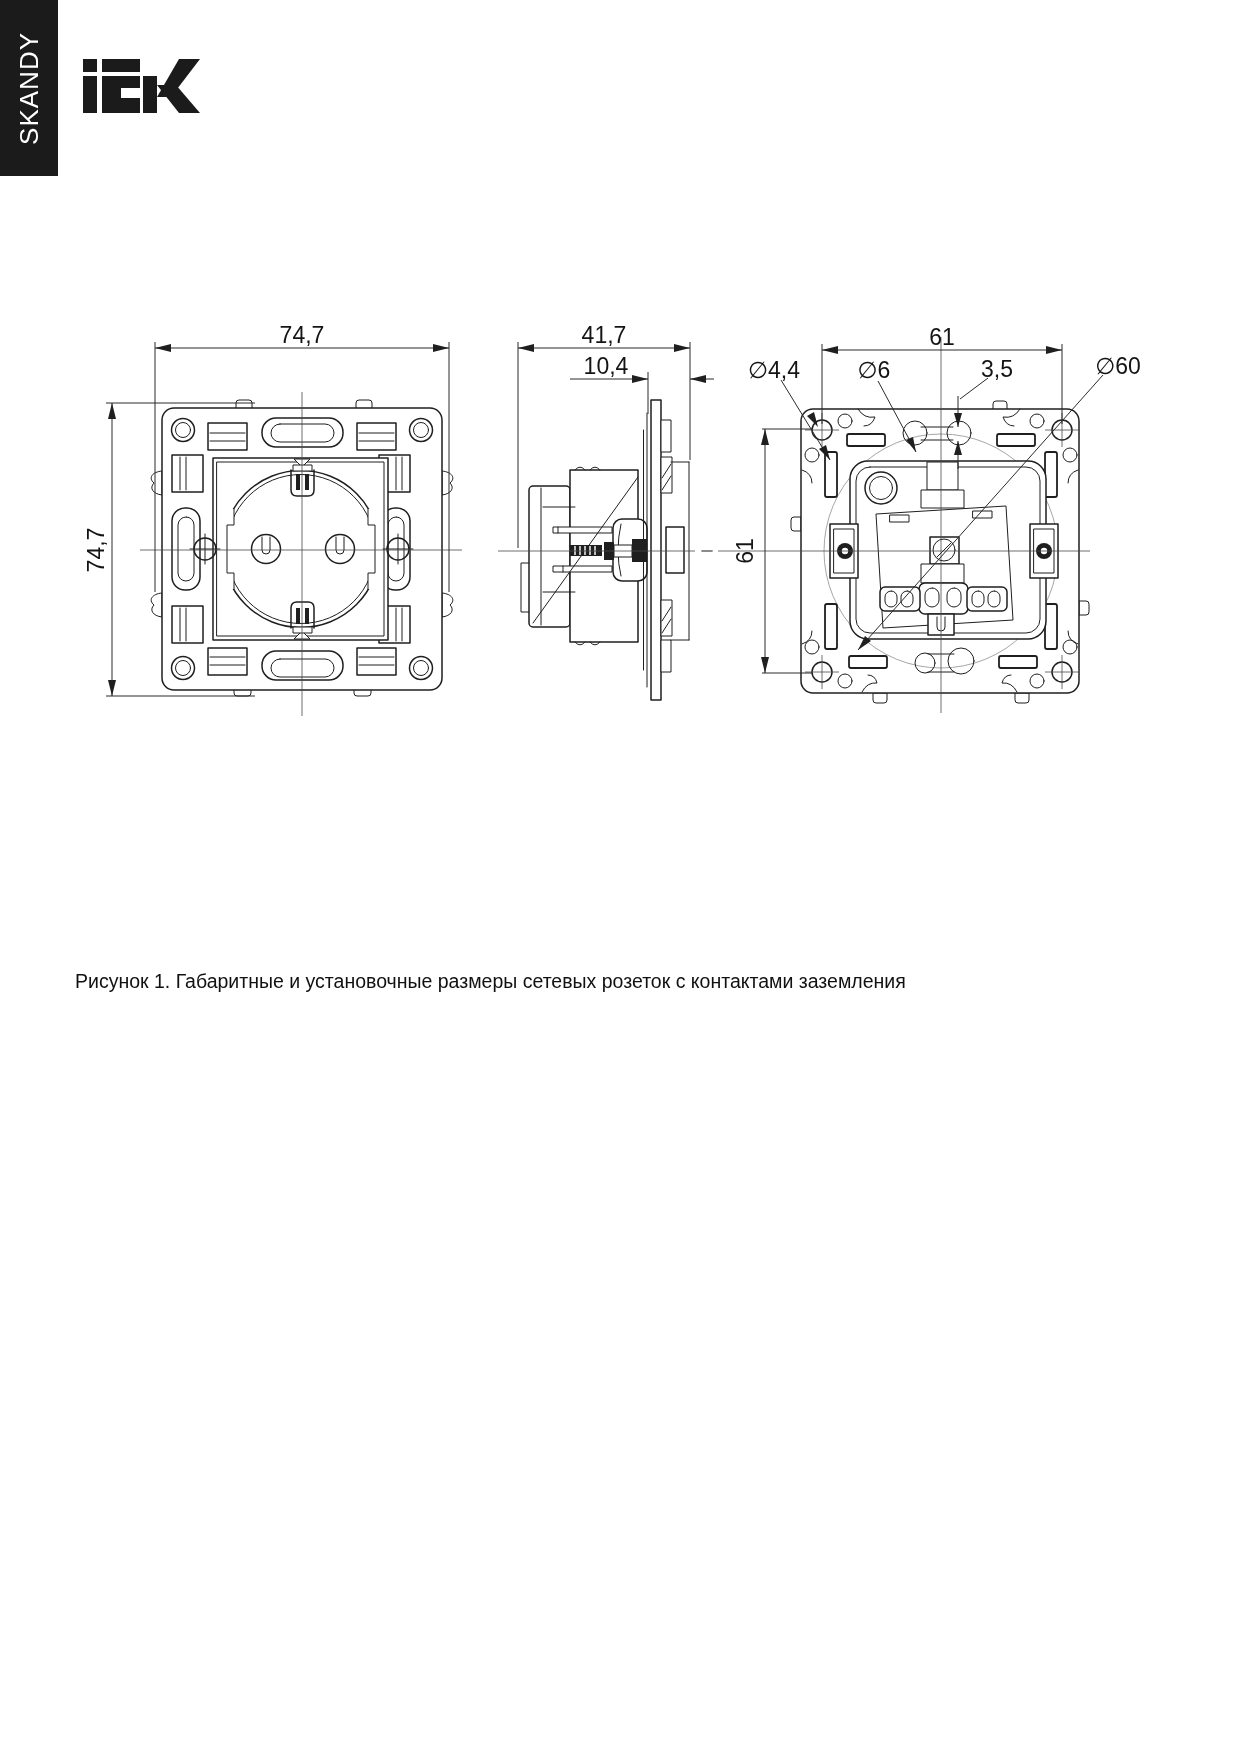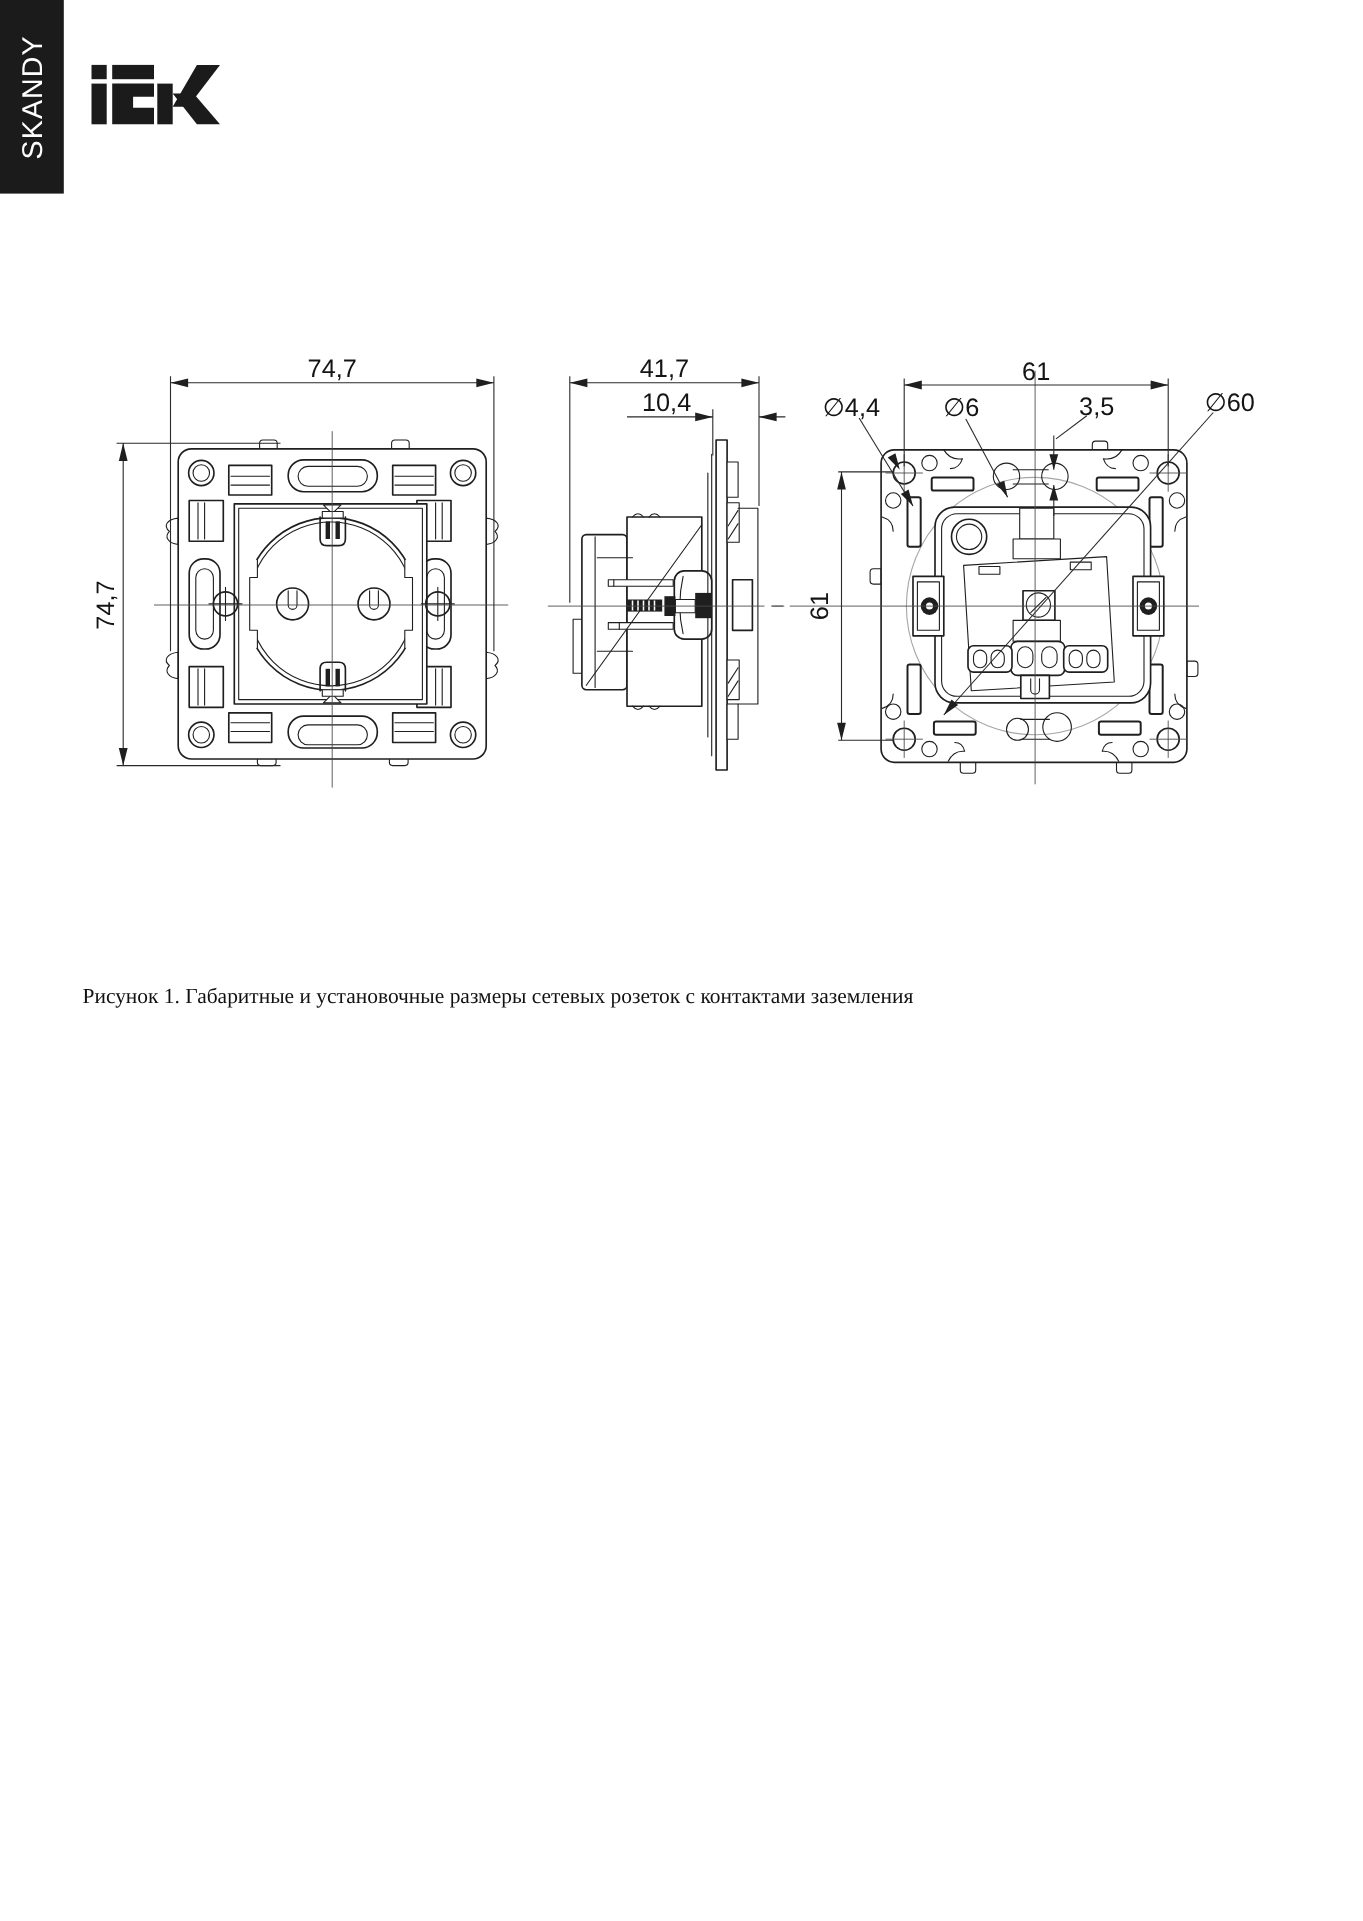--- a/index.html
+++ b/index.html
@@ -3,22 +3,22 @@
 <meta charset="utf-8">
 <style>
   html,body{margin:0;padding:0;background:#ffffff;}
   .page{position:relative;width:1239px;height:1746px;background:#fff;overflow:hidden;
         font-family:"Liberation Sans",sans-serif;}
   .series-bar{position:absolute;left:0;top:0;width:58px;height:176px;background:#1b1b1b;
         display:flex;align-items:center;justify-content:center;}
   .series-label{color:#fff;font-size:26px;letter-spacing:1px;writing-mode:vertical-rl;
         transform:rotate(180deg);font-family:"Liberation Sans",sans-serif;}
   .logo{position:absolute;left:83px;top:57px;width:117px;height:58px;}
-  .caption{position:absolute;left:75px;top:896px;width:1000px;font-size:19.5px;color:#111;
-        font-family:Liberation Serif, serif;}
+  .caption{position:absolute;left:75px;top:970px;width:1000px;font-size:19.5px;color:#111;
+        font-family:Liberation Sans, sans-serif;}
   .drawings{position:absolute;left:0;top:0;width:1239px;height:1746px;}
   
   .ln  {fill:none;stroke:#1f1f1f;stroke-width:1.5;stroke-linejoin:round;stroke-linecap:round;}
   .lnf {fill:#ffffff;stroke:#1f1f1f;stroke-width:1.5;stroke-linejoin:round;}
   .ln2 {fill:none;stroke:#1f1f1f;stroke-width:1;stroke-linejoin:round;stroke-linecap:round;}
   .ln2f{fill:#ffffff;stroke:#1f1f1f;stroke-width:1;stroke-linejoin:round;}
   .bar {fill:#ffffff;stroke:#1f1f1f;stroke-width:1.8;stroke-linejoin:round;}
   .dim {fill:none;stroke:#2a2a2a;stroke-width:1;}
   .cl  {fill:none;stroke:#4a4a4a;stroke-width:0.8;}
   .lt  {fill:none;stroke:#a6a6a6;stroke-width:1;}

